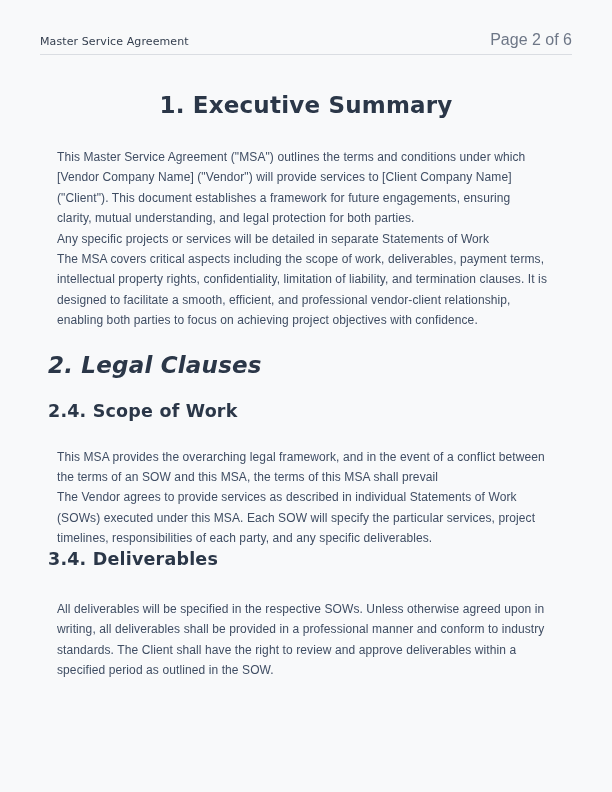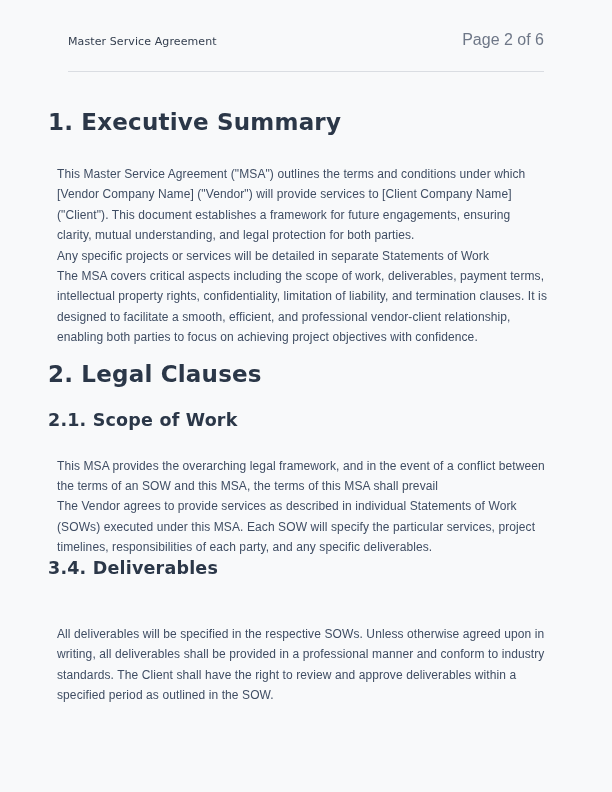--- a/index.html
+++ b/index.html
@@ -8,23 +8,23 @@
     background: #f8f9fa;
     font-family: "Liberation Sans", sans-serif;
     overflow: hidden;
   }
   .page {
     position: relative;
     width: 612px;
     height: 792px;
   }
   .page-header {
-    margin: 0 68px;
+    margin: 0 40px;
     padding-top: 33px;
-    padding-bottom: 22px;
+    padding-bottom: 5px;
     border-bottom: 1px solid #dadde2;
     display: flex;
     justify-content: space-between;
     align-items: baseline;
   }
   .doc-title {
     font-family: "DejaVu Sans", sans-serif;
     font-size: 11px;
     line-height: 14px;
     font-weight: 500;
@@ -47,31 +47,31 @@
   }
   h2 {
     font-family: "DejaVu Sans", sans-serif;
     font-size: 17.5px;
     line-height: 24px;
     font-weight: bold;
     color: #2b3748;
     letter-spacing: 0.2px;
     margin: 0 48px;
   }
-  .h1-first  { margin-top: 36px; }
-  .h1-second { margin-top: 12px; }
+  .h1-first  { margin-top: 36px; text-align: center; }
+  .h1-second { margin-top: 20px; font-style: italic; }
   .h2-first  { margin-top: 20px; }
   .h2-second { margin-top: -2px; }
   .para-group {
     margin-left: 57px;
     width: 490px;
   }
   .pg-1 { margin-top: 28px; }
   .pg-2 { margin-top: 24px; }
-  .pg-3 { margin-top: 44px; }
+  .pg-3 { margin-top: 28px; }
   .para-group p {
     font-size: 12px;
     line-height: 20.4px;
     letter-spacing: 0.1px;
     color: #3f4d63;
     margin: 0;
   }
 </style>
 </head>
 <body>
@@ -86,21 +86,21 @@
   <h1 class="h1-first">1. Executive Summary</h1>
 
   <div class="para-group pg-1">
     <p>This Master Service Agreement ("MSA") outlines the terms and conditions under which [Vendor Company Name] ("Vendor") will provide services to [Client Company Name] ("Client"). This document establishes a framework for future engagements, ensuring clarity, mutual understanding, and legal protection for both parties.</p>
     <p>Any specific projects or services will be detailed in separate Statements of Work</p>
     <p>The MSA covers critical aspects including the scope of work, deliverables, payment terms, intellectual property rights, confidentiality, limitation of liability, and termination clauses. It is designed to facilitate a smooth, efficient, and professional vendor-client relationship, enabling both parties to focus on achieving project objectives with confidence.</p>
   </div>
 
   <h1 class="h1-second">2. Legal Clauses</h1>
 
-  <h2 class="h2-first">2.1. Scope of Work</h2>
+  <h2 class="h2-first">2.4. Scope of Work</h2>
 
   <div class="para-group pg-2">
     <p>This MSA provides the overarching legal framework, and in the event of a conflict between the terms of an SOW and this MSA, the terms of this MSA shall prevail</p>
     <p>The Vendor agrees to provide services as described in individual Statements of Work (SOWs) executed under this MSA. Each SOW will specify the particular services, project timelines, responsibilities of each party, and any specific deliverables.</p>
   </div>
 
   <h2 class="h2-second">3.4. Deliverables</h2>
 
   <div class="para-group pg-3">
     <p>All deliverables will be specified in the respective SOWs. Unless otherwise agreed upon in writing, all deliverables shall be provided in a professional manner and conform to industry standards. The Client shall have the right to review and approve deliverables within a specified period as outlined in the SOW.</p>

